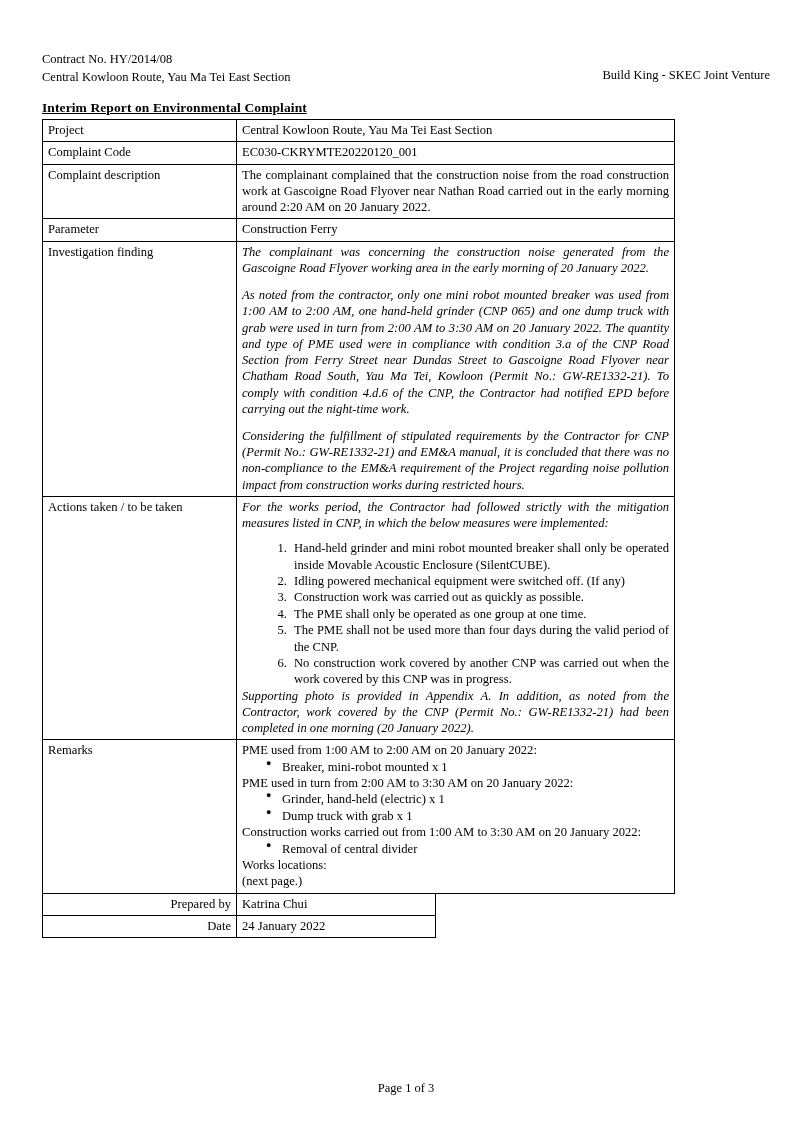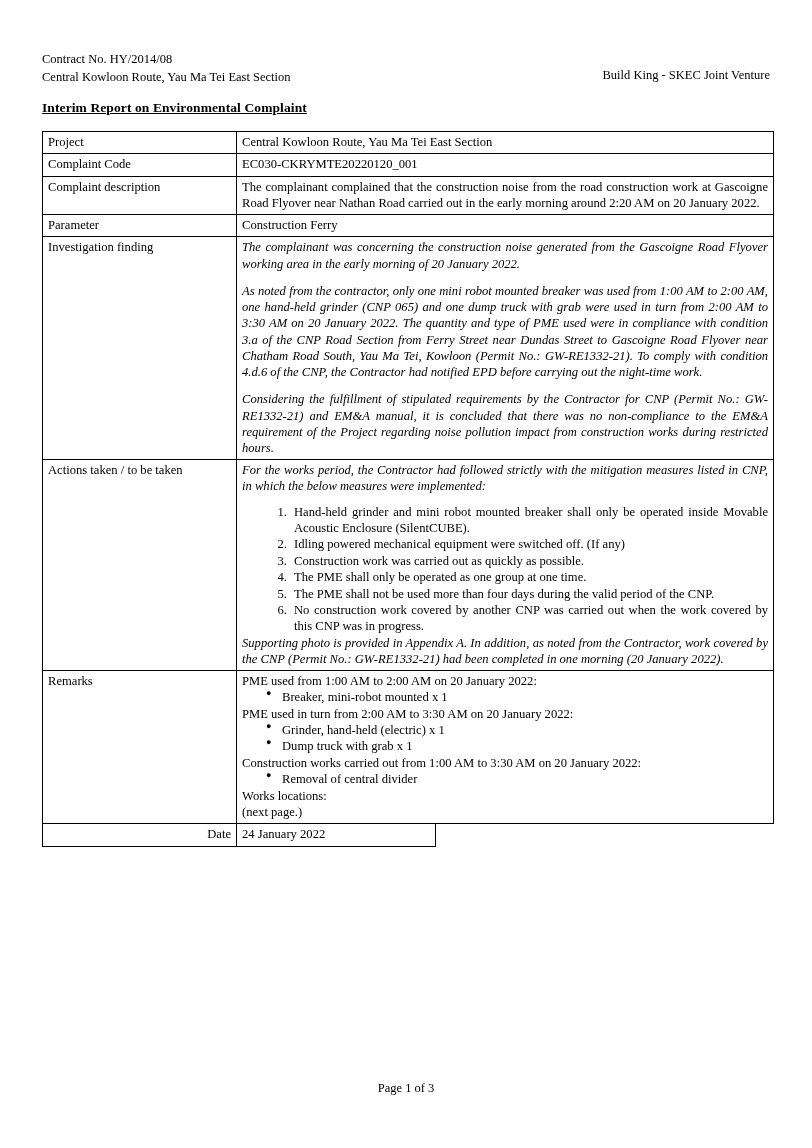--- a/index.html
+++ b/index.html
@@ -38,23 +38,23 @@
     white-space: nowrap;
   }
   .doc-title {
     margin-top: 14px;
     font-size: 13.5px;
     font-weight: bold;
     text-decoration: underline;
     letter-spacing: 0.1px;
   }
   table.main {
-    margin-top: 15px;
+    margin-top: 3px;
     border-collapse: collapse;
-    width: 732px;
+    width: 633px;
     table-layout: fixed;
     font-size: 12.6px;
   }
   table.main td {
     border: 1px solid #000000;
     vertical-align: top;
     padding: 2px 5px 3px 5px;
     line-height: 1.29;
   }
   td.label {
@@ -198,20 +198,24 @@
         </ul>
         <div class="remark-line">Works locations:</div>
         <div class="remark-line">(next page.)</div>
       </td>
     </tr>
   </tbody>
     </table>
 
   <table class="signoff">
     <tbody>
+        <tr>
+      <td class="sig-label">Prepared by</td>
+      <td>Katrina Chui</td>
+    </tr>
     <tr>
       <td class="sig-label">Date</td>
       <td>24 January 2022</td>
     </tr>
   </tbody>
     </table>
 
   <div class="footer">Page 1 of 3</div>
 
 </div>

